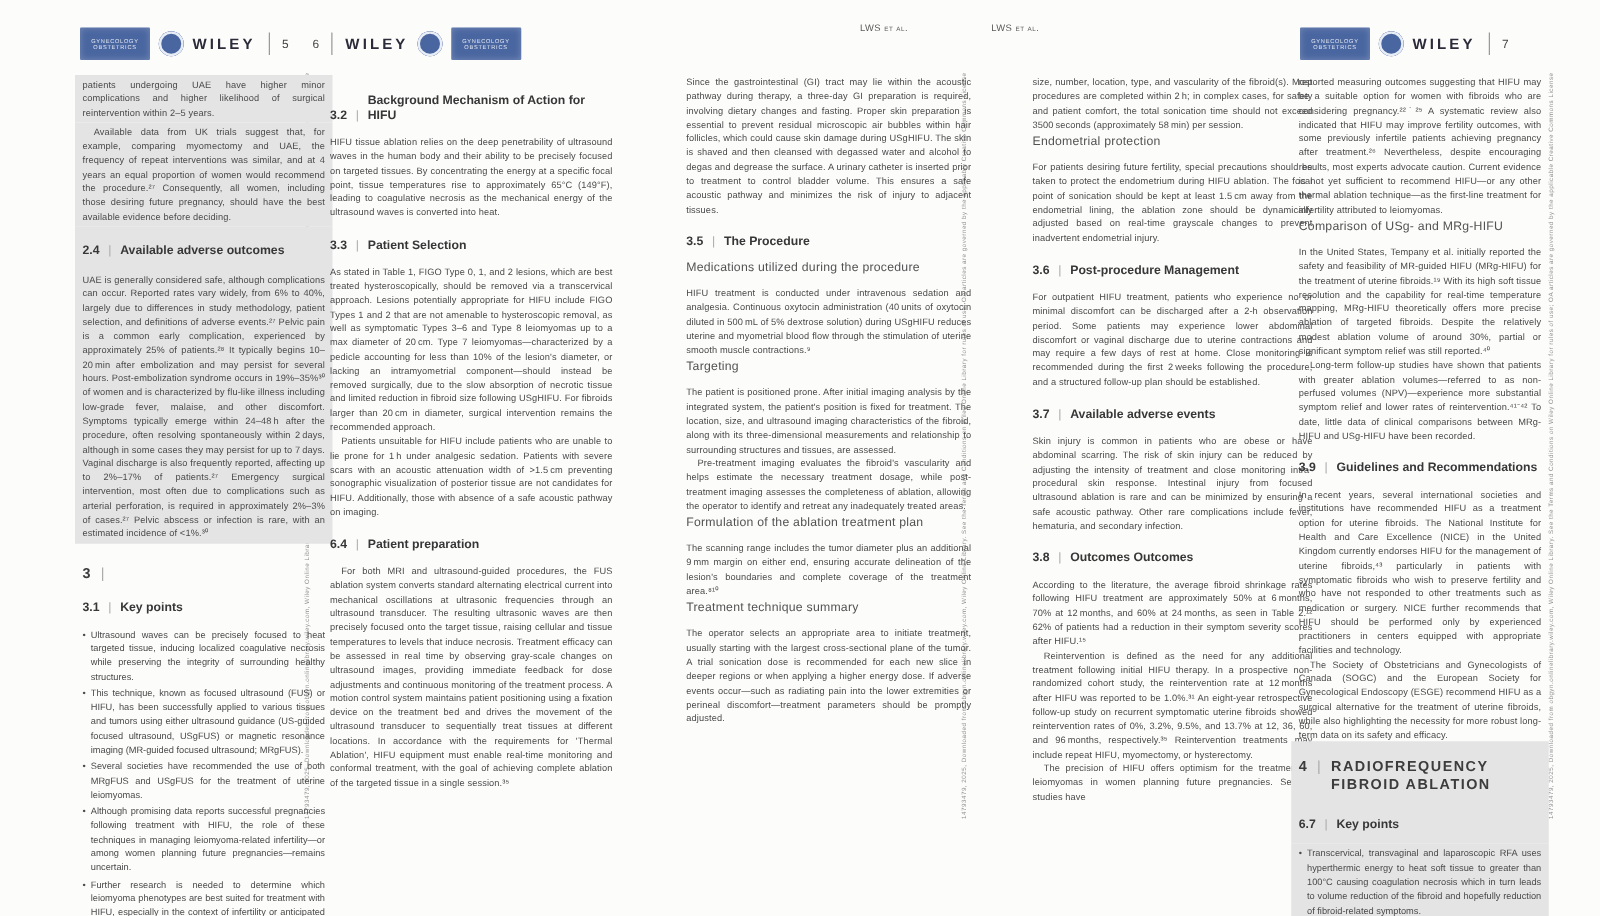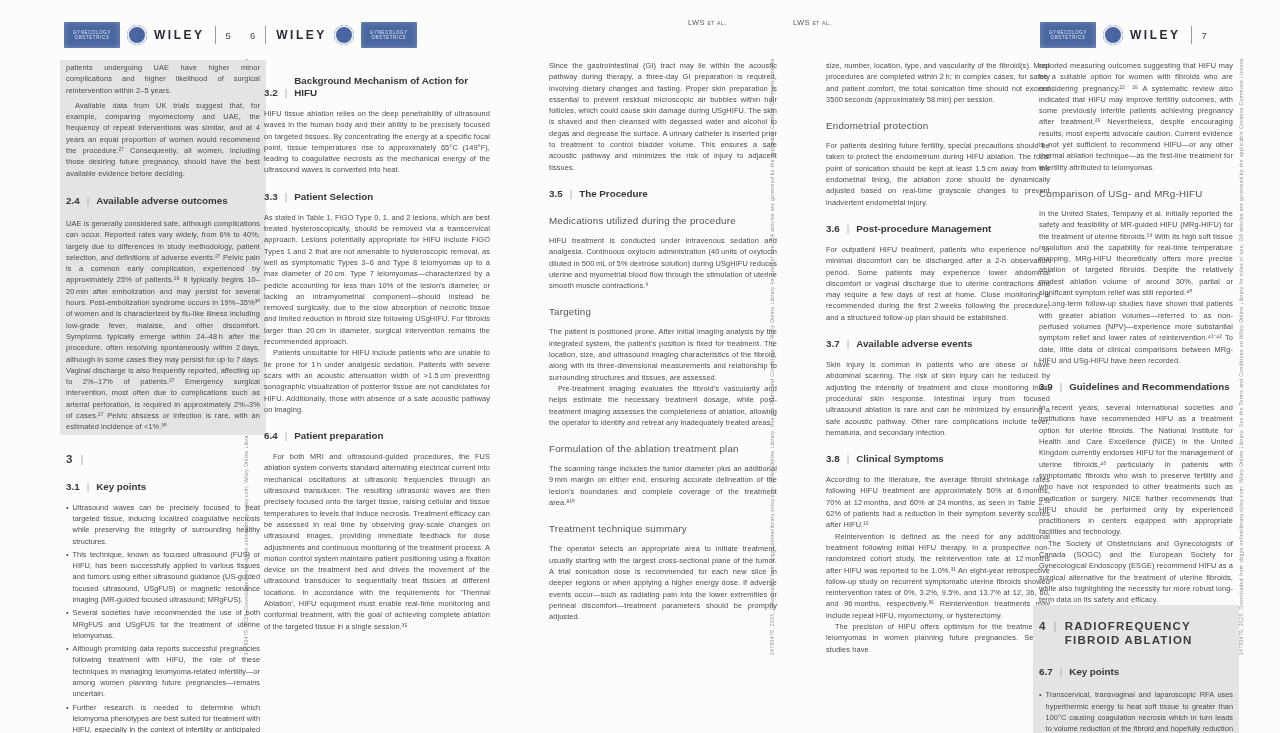--- a/index.html
+++ b/index.html
@@ -26,21 +26,21 @@
   
   .col{position:absolute;top:60px;color:#4a4a4a;}
   .para{margin:0;font-size:7.4px;line-height:11.3px;text-align:justify;letter-spacing:.1px;}
   .para.ind{text-indent:9px;}
   .h1{display:flex;align-items:flex-start;gap:7px;margin:17px 0 5px;font-size:11.5px;font-weight:bold;
       color:#3c3c3c;letter-spacing:1.2px;line-height:14px;}
   .h2{display:flex;align-items:flex-end;gap:7px;margin:15px 0 9px;font-size:9.8px;font-weight:bold;
       color:#373737;line-height:12px;}
   .sep{color:#aaa;font-weight:normal;}
   .ttl{flex:1;}
-  .h3{margin:15px 0 9px;font-size:9.8px;color:#525252;letter-spacing:.2px;}
+  .h3{margin:3px 0 9px;font-size:9.8px;color:#525252;letter-spacing:.2px;}
   .bullet{display:flex;gap:4px;font-size:7.4px;line-height:11.3px;text-align:justify;margin:0 0 2px;}
   .bullet .dot{flex:0 0 auto;}
   .bullet .btxt{flex:1;}
 
   
   .hl{background:#e4e4e5;margin-left:-6px;margin-right:-6px;padding:2px 6px;}
   .h2.hl{margin-top:0;margin-bottom:0;padding-top:14px;padding-bottom:9px;}
   .h1.hl{margin-top:0;margin-bottom:0;padding-top:14px;padding-bottom:5px;}
   .hl:last-child{padding-bottom:12px;}
 </style>
@@ -183,21 +183,21 @@
       <p class="para">For outpatient HIFU treatment, patients who experience no or minimal discomfort can be discharged after a 2-h observation period. Some patients may experience lower abdominal discomfort or vaginal discharge due to uterine contractions and may require a few days of rest at home. Close monitoring is recommended during the first 2 weeks following the procedure, and a structured follow-up plan should be established.</p>
       <div class="h2">
         <span class="num">3.7</span>
         <span class="sep">|</span>
         <span class="ttl">Available adverse events</span>
       </div>
       <p class="para">Skin injury is common in patients who are obese or have abdominal scarring. The risk of skin injury can be reduced by adjusting the intensity of treatment and close monitoring intra-procedural skin response. Intestinal injury from focused ultrasound ablation is rare and can be minimized by ensuring a safe acoustic pathway. Other rare complications include fever, hematuria, and secondary infection.</p>
       <div class="h2">
         <span class="num">3.8</span>
         <span class="sep">|</span>
-        <span class="ttl">Clinical Symptoms</span>
+        <span class="ttl">Outcomes Outcomes</span>
       </div>
       <p class="para">According to the literature, the average fibroid shrinkage rates following HIFU treatment are approximately 50% at 6 months, 70% at 12 months, and 60% at 24 months, as seen in Table 2.¹² 62% of patients had a reduction in their symptom severity scores after HIFU.¹⁵</p>
       <p class="para ind">Reintervention is defined as the need for any additional treatment following initial HIFU therapy. In a prospective non-randomized cohort study, the reintervention rate at 12 months after HIFU was reported to be 1.0%.³¹ An eight-year retrospective follow-up study on recurrent symptomatic uterine fibroids showed reintervention rates of 0%, 3.2%, 9.5%, and 13.7% at 12, 36, 60, and 96 months, respectively.³⁵ Reintervention treatments may include repeat HIFU, myomectomy, or hysterectomy.</p>
       <p class="para ind">The precision of HIFU offers optimism for the treatment of leiomyomas in women planning future pregnancies. Several studies have</p>
     </div>
   <div class="col" style="left:1039px;width:194px;">
       <p class="para">reported measuring outcomes suggesting that HIFU may be a suitable option for women with fibroids who are considering pregnancy.²²˙²⁵ A systematic review also indicated that HIFU may improve fertility outcomes, with some previously infertile patients achieving pregnancy after treatment.²⁶ Nevertheless, despite encouraging results, most experts advocate caution. Current evidence is not yet sufficient to recommend HIFU—or any other thermal ablation technique—as the first-line treatment for infertility attributed to leiomyomas.</p>
       <div class="h3">Comparison of USg- and MRg-HIFU</div>
       <p class="para">In the United States, Tempany et al. initially reported the safety and feasibility of MR-guided HIFU (MRg-HIFU) for the treatment of uterine fibroids.¹⁹ With its high soft tissue resolution and the capability for real-time temperature mapping, MRg-HIFU theoretically offers more precise ablation of targeted fibroids. Despite the relatively modest ablation volume of around 30%, partial or significant symptom relief was still reported.⁴⁰</p>
       <p class="para ind">Long-term follow-up studies have shown that patients with greater ablation volumes—referred to as non-perfused volumes (NPV)—experience more substantial symptom relief and lower rates of reintervention.⁴¹⁻⁴² To date, little data of clinical comparisons between MRg-HIFU and USg-HIFU have been recorded.</p>

